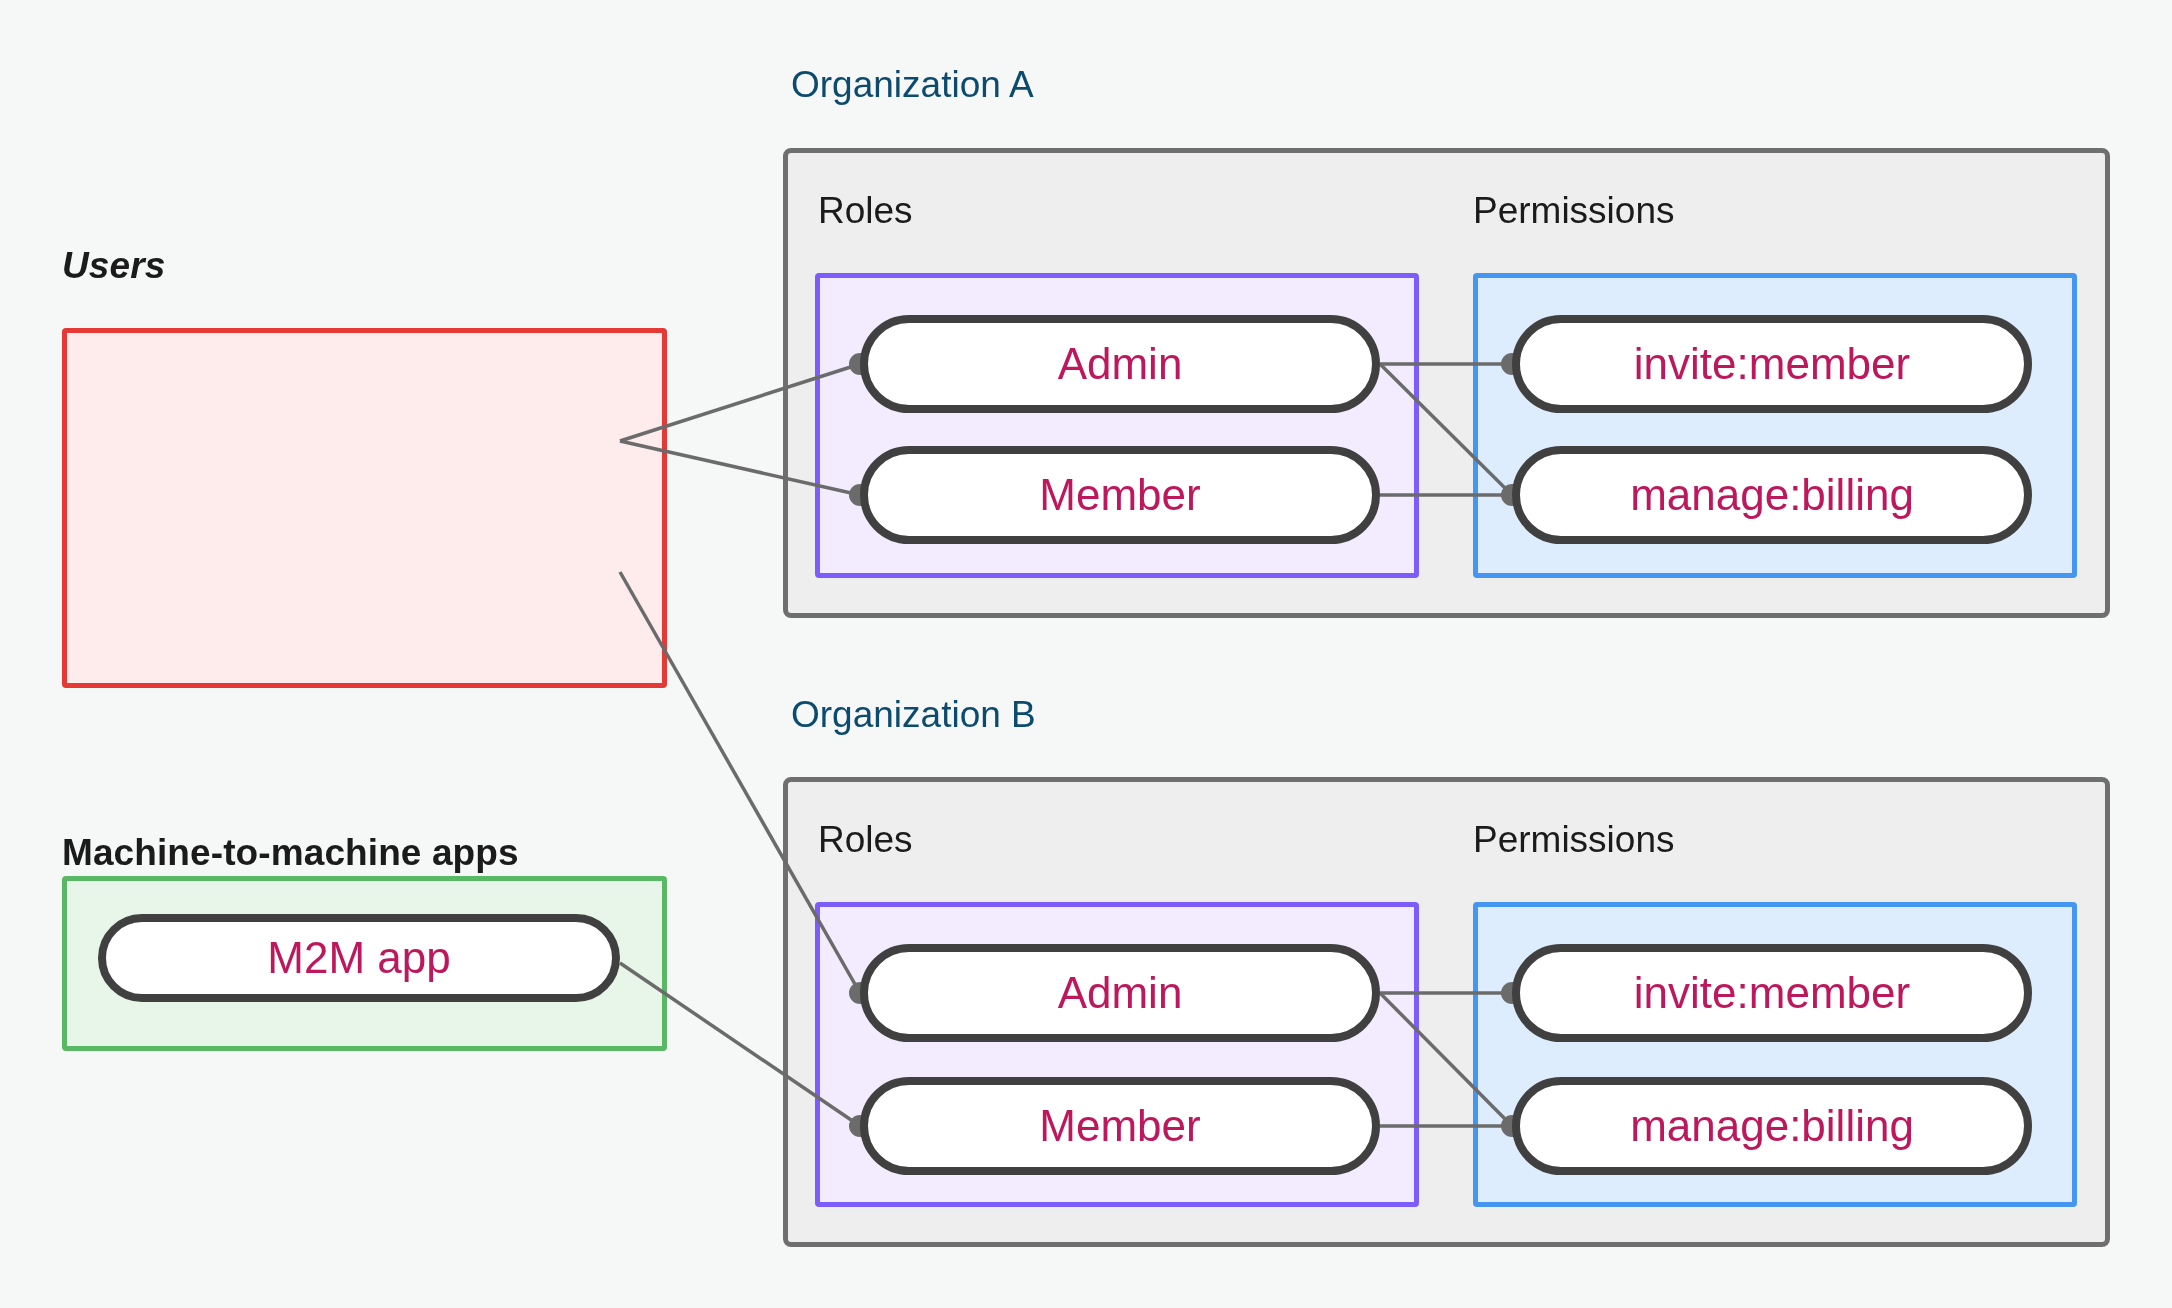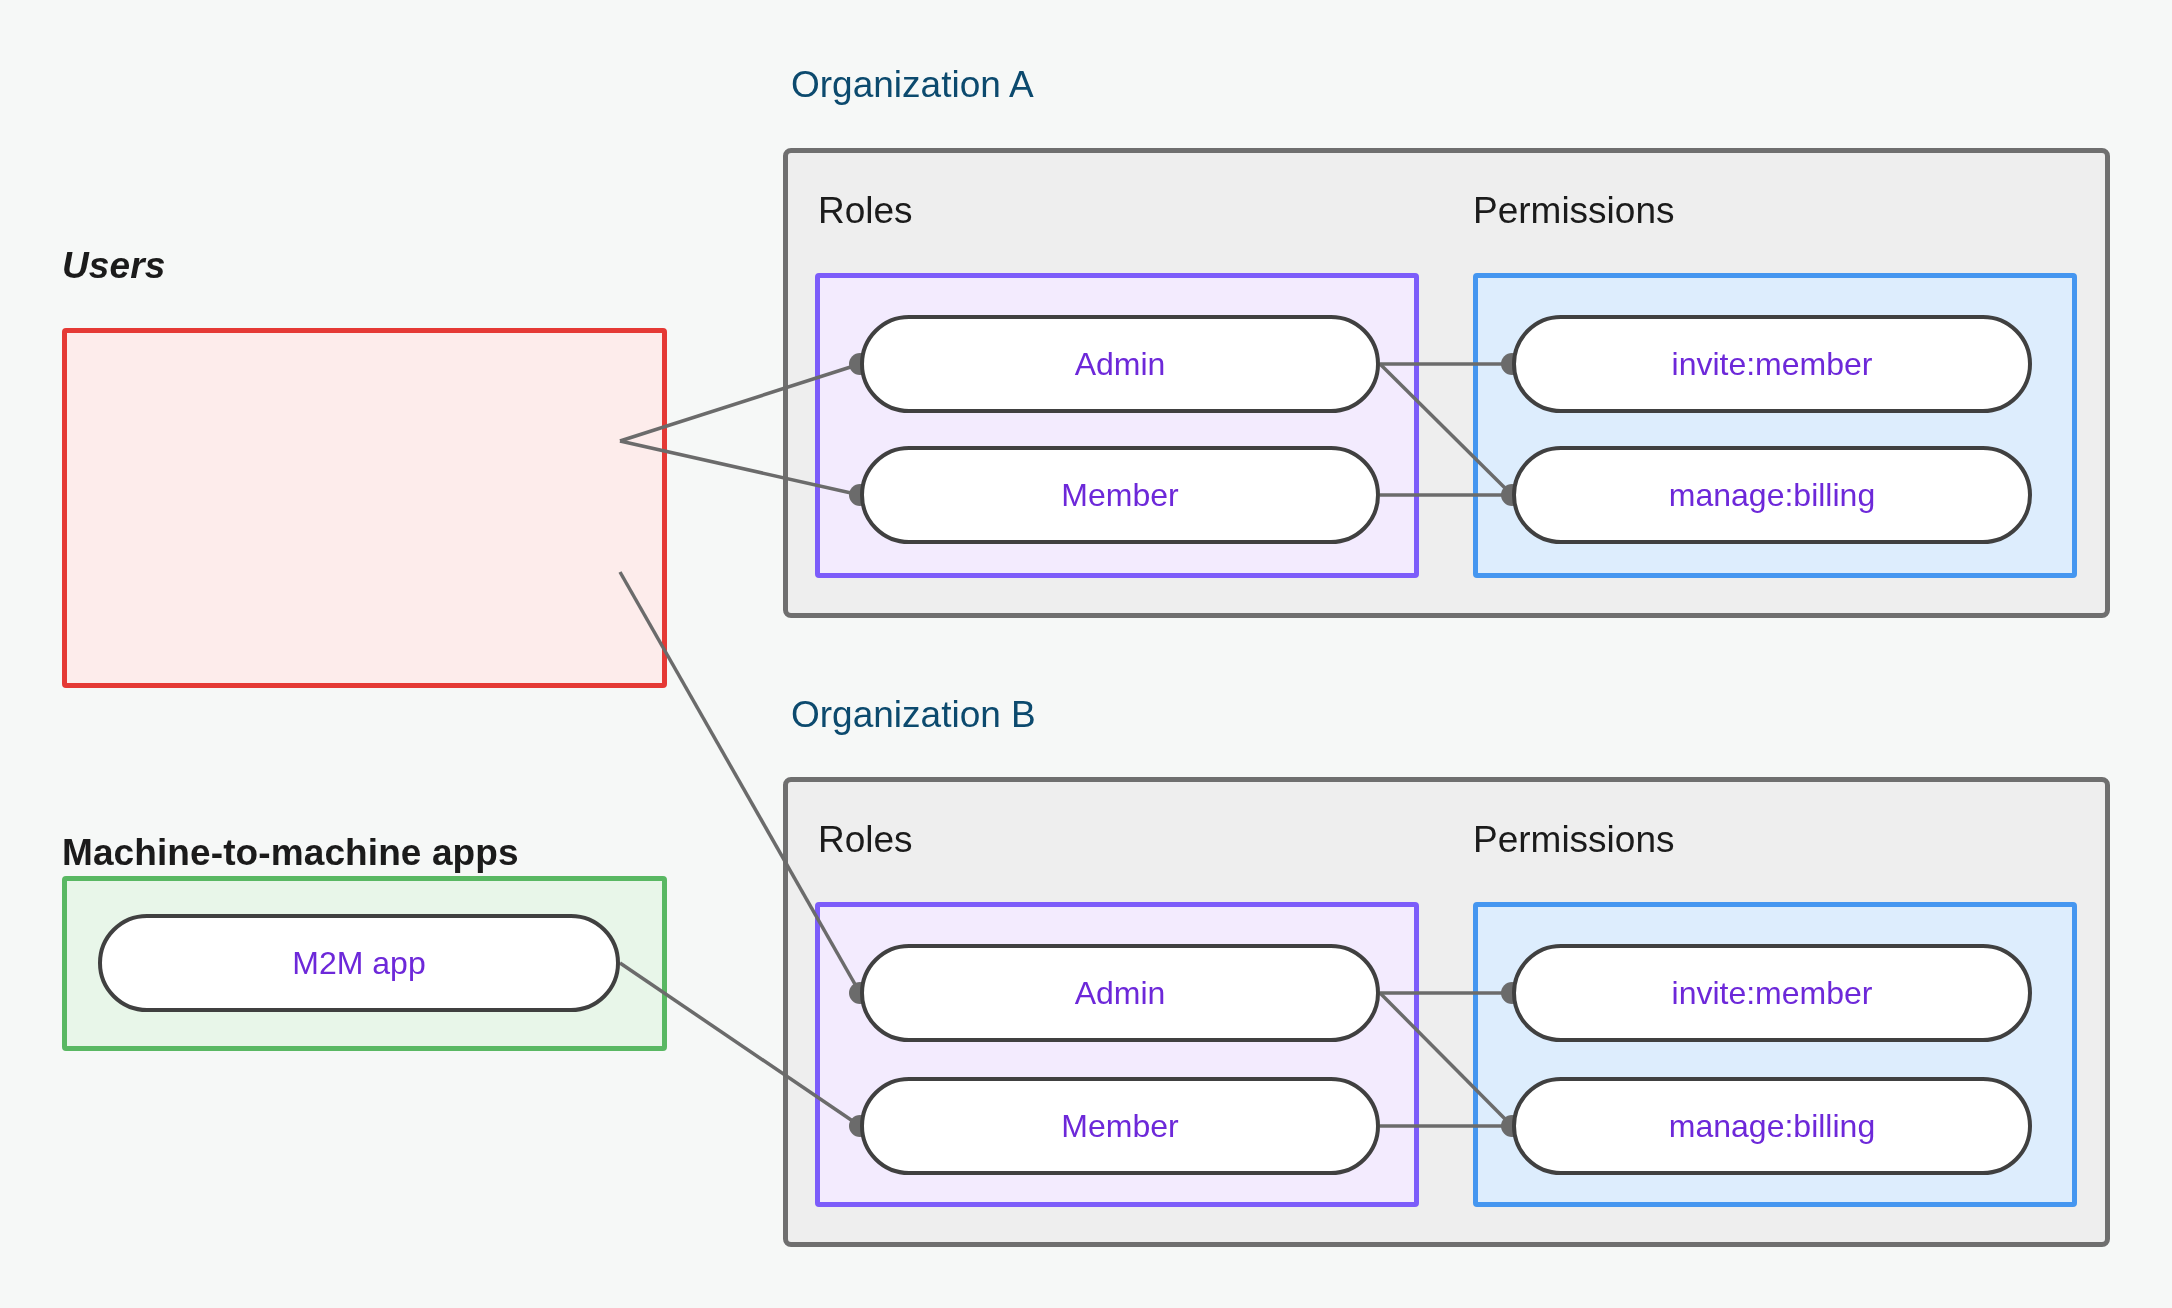--- a/index.html
+++ b/index.html
@@ -81,27 +81,27 @@
   }
   .box-perms {
     background: #ddedfd;
     border: 5px solid #4596f0;
     border-radius: 4px;
   }
   .pill {
     position: absolute;
     box-sizing: border-box;
     background: #ffffff;
-    border: 4px solid #404040;
+    border: 8px solid #404040;
     border-radius: 999px;
     display: flex;
     align-items: center;
     justify-content: center;
-    font-size: 32px;
-    color: #6d28d9;
+    font-size: 44px;
+    color: #be185d;
     z-index: 6;
     white-space: nowrap;
   }
   .edge-line {
     stroke: #6b6b6b;
     stroke-width: 3.5;
     fill: none;
   }
   .edge-dot {
     fill: #6b6b6b;
@@ -148,21 +148,21 @@
   <div class="group-label" style="left:62px; top:245px;font-style:italic;">Users</div>
 
   <div class="box box-users" style="left:62px; top:328px; width:605px; height:360px;"></div>
 
 
 
   <div class="group-label" style="left:62px; top:800px;margin-top:32px;">Machine-to-machine apps</div>
 
   <div class="box box-m2m" style="left:62px; top:876px; width:605px; height:175px;"></div>
 
-  <div class="pill" style="left:98px; top:914px; width:522px; height:98px;">M2M app</div>
+  <div class="pill" style="left:98px; top:914px; width:522px; height:88px;">M2M app</div>
 
   <div class="org-label" style="left:783px; top:64px;">Organization A</div>
 
   <div class="box box-org" style="left:783px; top:148px; width:1327px; height:470px;"></div>
 
   <div class="sub-label" style="left:818px; top:190px;">Roles</div>
 
   <div class="sub-label" style="left:1473px; top:190px;">Permissions</div>
 
   <div class="box box-roles" style="left:815px; top:273px; width:604px; height:305px;"></div>

